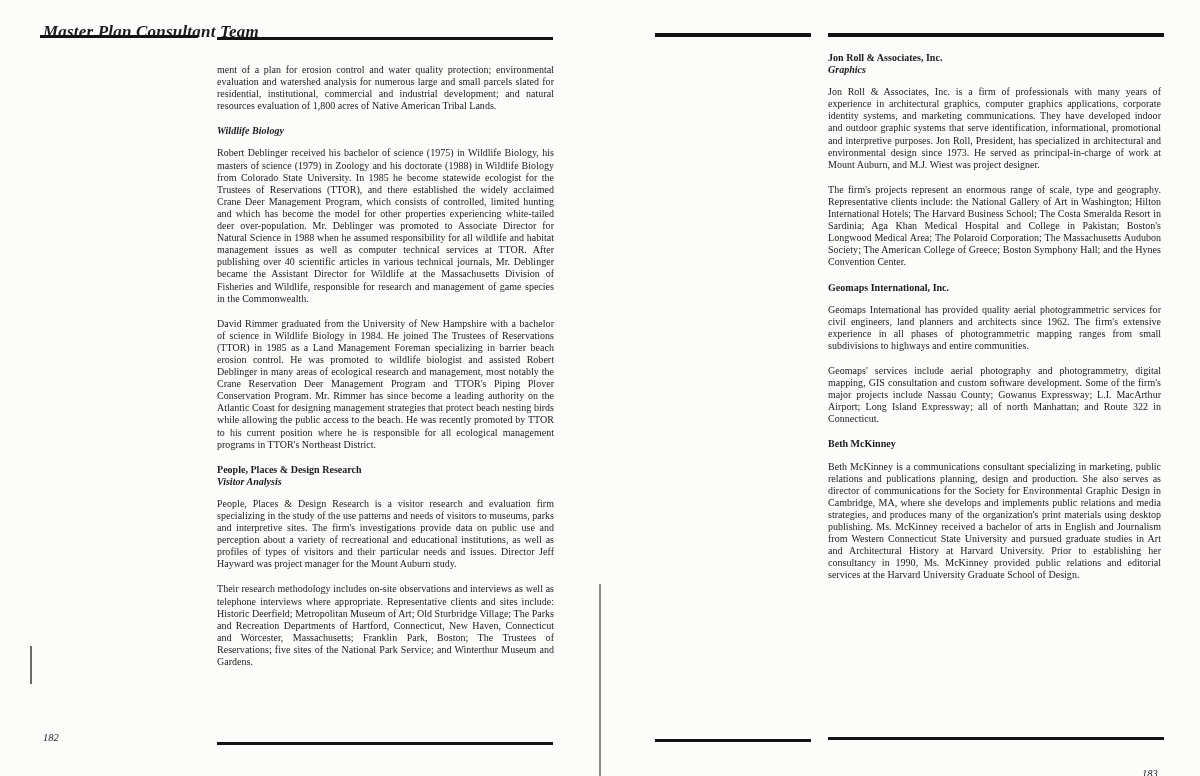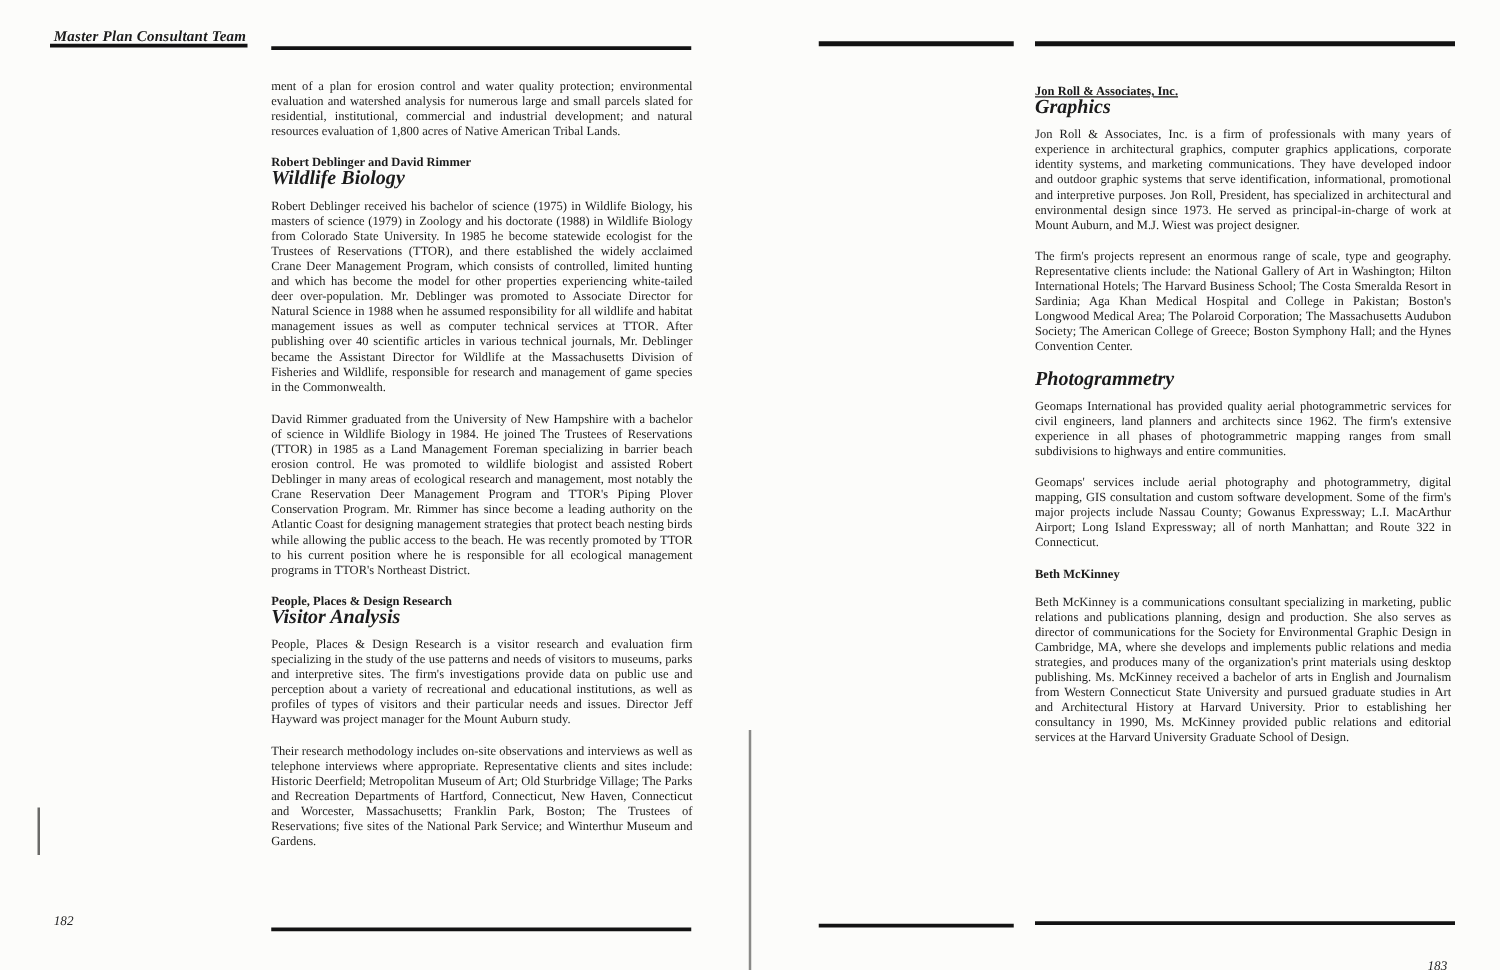--- a/index.html
+++ b/index.html
@@ -7,36 +7,36 @@
   body {
     position:relative;
     background:#fcfcfa;
     font-family:"Liberation Serif", serif;
     color:#1b1b1b;
     overflow:hidden;
   }
   .rule { position:absolute; background:#131313; }
   .running-head {
     position:absolute; left:43px; top:22px;
-    font-size:12px; font-weight:bold; font-style:italic;
+    font-size:17px; font-weight:bold; font-style:italic;
     letter-spacing:0.2px; white-space:nowrap;
   }
   .column {
     position:absolute;
     font-size:10px; line-height:12.1px;
     text-align:justify;
     letter-spacing:0.02px;
   }
   .column p { margin:10px 0 13px 0; }
   .section-heading {
     font-size:10px; font-weight:bold; margin:2px 0 0 0;
     text-align:left;
   }
   .section-subheading {
-    font-size:16px; font-weight:bold; font-style:italic;
+    font-size:10px; font-weight:bold; font-style:italic;
     margin:0; text-align:left;
   }
   .page-number {
     position:absolute; font-size:10.5px; font-style:italic;
     color:#222;
     text-align:center;
   }
   .gutter-line { position:absolute; background:#8a8a88; }
   .edge-mark { position:absolute; background:#6a6a68; }
 </style>
@@ -48,38 +48,37 @@
   <div class="running-head">Master Plan Consultant Team</div>
   <div class="rule" style="left:40px; top:35px; width:158px; height:3px;"></div>
 
   <div class="rule" style="left:217px; top:37px; width:336px; height:3px;"></div>
   <div class="rule" style="left:655px; top:33px; width:156px; height:4px;"></div>
   <div class="rule" style="left:828px; top:33px; width:336px; height:4px;"></div>
 
   <div class="column" style="left:217px; top:54px; width:337px;">
     <p>ment of a plan for erosion control and water quality protection; environmental evaluation and watershed analysis for numerous large and small parcels slated for residential, institutional, commercial and industrial development; and natural resources evaluation of 1,800 acres of Native American Tribal Lands.</p>
 
-    <div class="section-heading">Robert Deblinger and David Rimmer</div>
     <div class="section-subheading">Wildlife Biology</div>
     <p>Robert Deblinger received his bachelor of science (1975) in Wildlife Biology, his masters of science (1979) in Zoology and his doctorate (1988) in Wildlife Biology from Colorado State University. In 1985 he become statewide ecologist for the Trustees of Reservations (TTOR), and there established the widely acclaimed Crane Deer Management Program, which consists of controlled, limited hunting and which has become the model for other properties experiencing white-tailed deer over-population. Mr. Deblinger was promoted to Associate Director for Natural Science in 1988 when he assumed responsibility for all wildlife and habitat management issues as well as computer technical services at TTOR. After publishing over 40 scientific articles in various technical journals, Mr. Deblinger became the Assistant Director for Wildlife at the Massachusetts Division of Fisheries and Wildlife, responsible for research and management of game species in the Commonwealth.</p>
     <p>David Rimmer graduated from the University of New Hampshire with a bachelor of science in Wildlife Biology in 1984. He joined The Trustees of Reservations (TTOR) in 1985 as a Land Management Foreman specializing in barrier beach erosion control. He was promoted to wildlife biologist and assisted Robert Deblinger in many areas of ecological research and management, most notably the Crane Reservation Deer Management Program and TTOR's Piping Plover Conservation Program. Mr. Rimmer has since become a leading authority on the Atlantic Coast for designing management strategies that protect beach nesting birds while allowing the public access to the beach. He was recently promoted by TTOR to his current position where he is responsible for all ecological management programs in TTOR's Northeast District.</p>
 
     <div class="section-heading">People, Places &amp; Design Research</div>
     <div class="section-subheading">Visitor Analysis</div>
     <p>People, Places &amp; Design Research is a visitor research and evaluation firm specializing in the study of the use patterns and needs of visitors to museums, parks and interpretive sites. The firm's investigations provide data on public use and perception about a variety of recreational and educational institutions, as well as profiles of types of visitors and their particular needs and issues. Director Jeff Hayward was project manager for the Mount Auburn study.</p>
     <p>Their research methodology includes on-site observations and interviews as well as telephone interviews where appropriate. Representative clients and sites include:  Historic Deerfield; Metropolitan Museum of Art; Old Sturbridge Village; The Parks and Recreation Departments of Hartford, Connecticut, New Haven, Connecticut and Worcester, Massachusetts; Franklin Park, Boston; The Trustees of Reservations; five sites of the National Park Service; and Winterthur Museum and Gardens.</p>
   </div>
 
   <div class="column" style="left:828px; top:52px; width:333px;">
-    <div class="section-heading" style="margin-top:16px;text-decoration:underline;">Jon Roll &amp; Associates, Inc.</div>
+    <div class="section-heading" style="margin-top:0;">Jon Roll &amp; Associates, Inc.</div>
     <div class="section-subheading">Graphics</div>
     <p>Jon Roll &amp; Associates, Inc. is a firm of professionals with many years of experience in architectural graphics, computer graphics applications, corporate identity systems, and marketing communications. They have developed indoor and outdoor graphic systems that serve identification, informational, promotional and interpretive purposes. Jon Roll, President, has specialized in architectural and environmental design since 1973. He served as principal-in-charge of work at Mount Auburn, and M.J. Wiest was project designer.</p>
     <p>The firm's projects represent an enormous range of scale, type and geography. Representative clients include:  the National Gallery of Art in Washington; Hilton International Hotels; The Harvard Business School; The Costa Smeralda Resort in Sardinia; Aga Khan Medical Hospital and College in Pakistan; Boston's Longwood Medical Area; The Polaroid Corporation; The Massachusetts Audubon Society; The American College of Greece; Boston Symphony Hall; and the Hynes Convention Center.</p>
 
-    <div class="section-subheading">Photogrammetry</div>
+    <div class="section-heading">Geomaps International, Inc.</div>
     <p>Geomaps International has provided quality aerial photogrammetric services for civil engineers, land planners and architects since 1962. The firm's extensive experience in all phases of photogrammetric mapping ranges from small subdivisions to highways and entire communities.</p>
     <p>Geomaps' services include aerial photography and photogrammetry, digital mapping, GIS consultation and custom software development. Some of the firm's major projects include Nassau County; Gowanus Expressway; L.I. MacArthur Airport; Long Island Expressway; all of north Manhattan; and Route 322 in Connecticut.</p>
 
     <div class="section-heading">Beth McKinney</div>
     <p>Beth McKinney is a communications consultant specializing in marketing, public relations and publications planning, design and production. She also serves as director of communications for the Society for Environmental Graphic Design in Cambridge, MA, where she develops and implements public relations and media strategies, and produces many of the organization's print materials using desktop publishing. Ms. McKinney received a bachelor of arts in English and Journalism from Western Connecticut State University and pursued graduate studies in Art and Architectural History at Harvard University. Prior to establishing her consultancy in 1990, Ms. McKinney provided public relations and editorial services at the Harvard University Graduate School of Design.</p>
   </div>
 
   <div class="rule" style="left:217px; top:742px; width:336px; height:2.5px;"></div>
   <div class="rule" style="left:655px; top:739px; width:156px; height:2.5px;"></div>
   <div class="rule" style="left:828px; top:737px; width:336px; height:2.5px;"></div>

